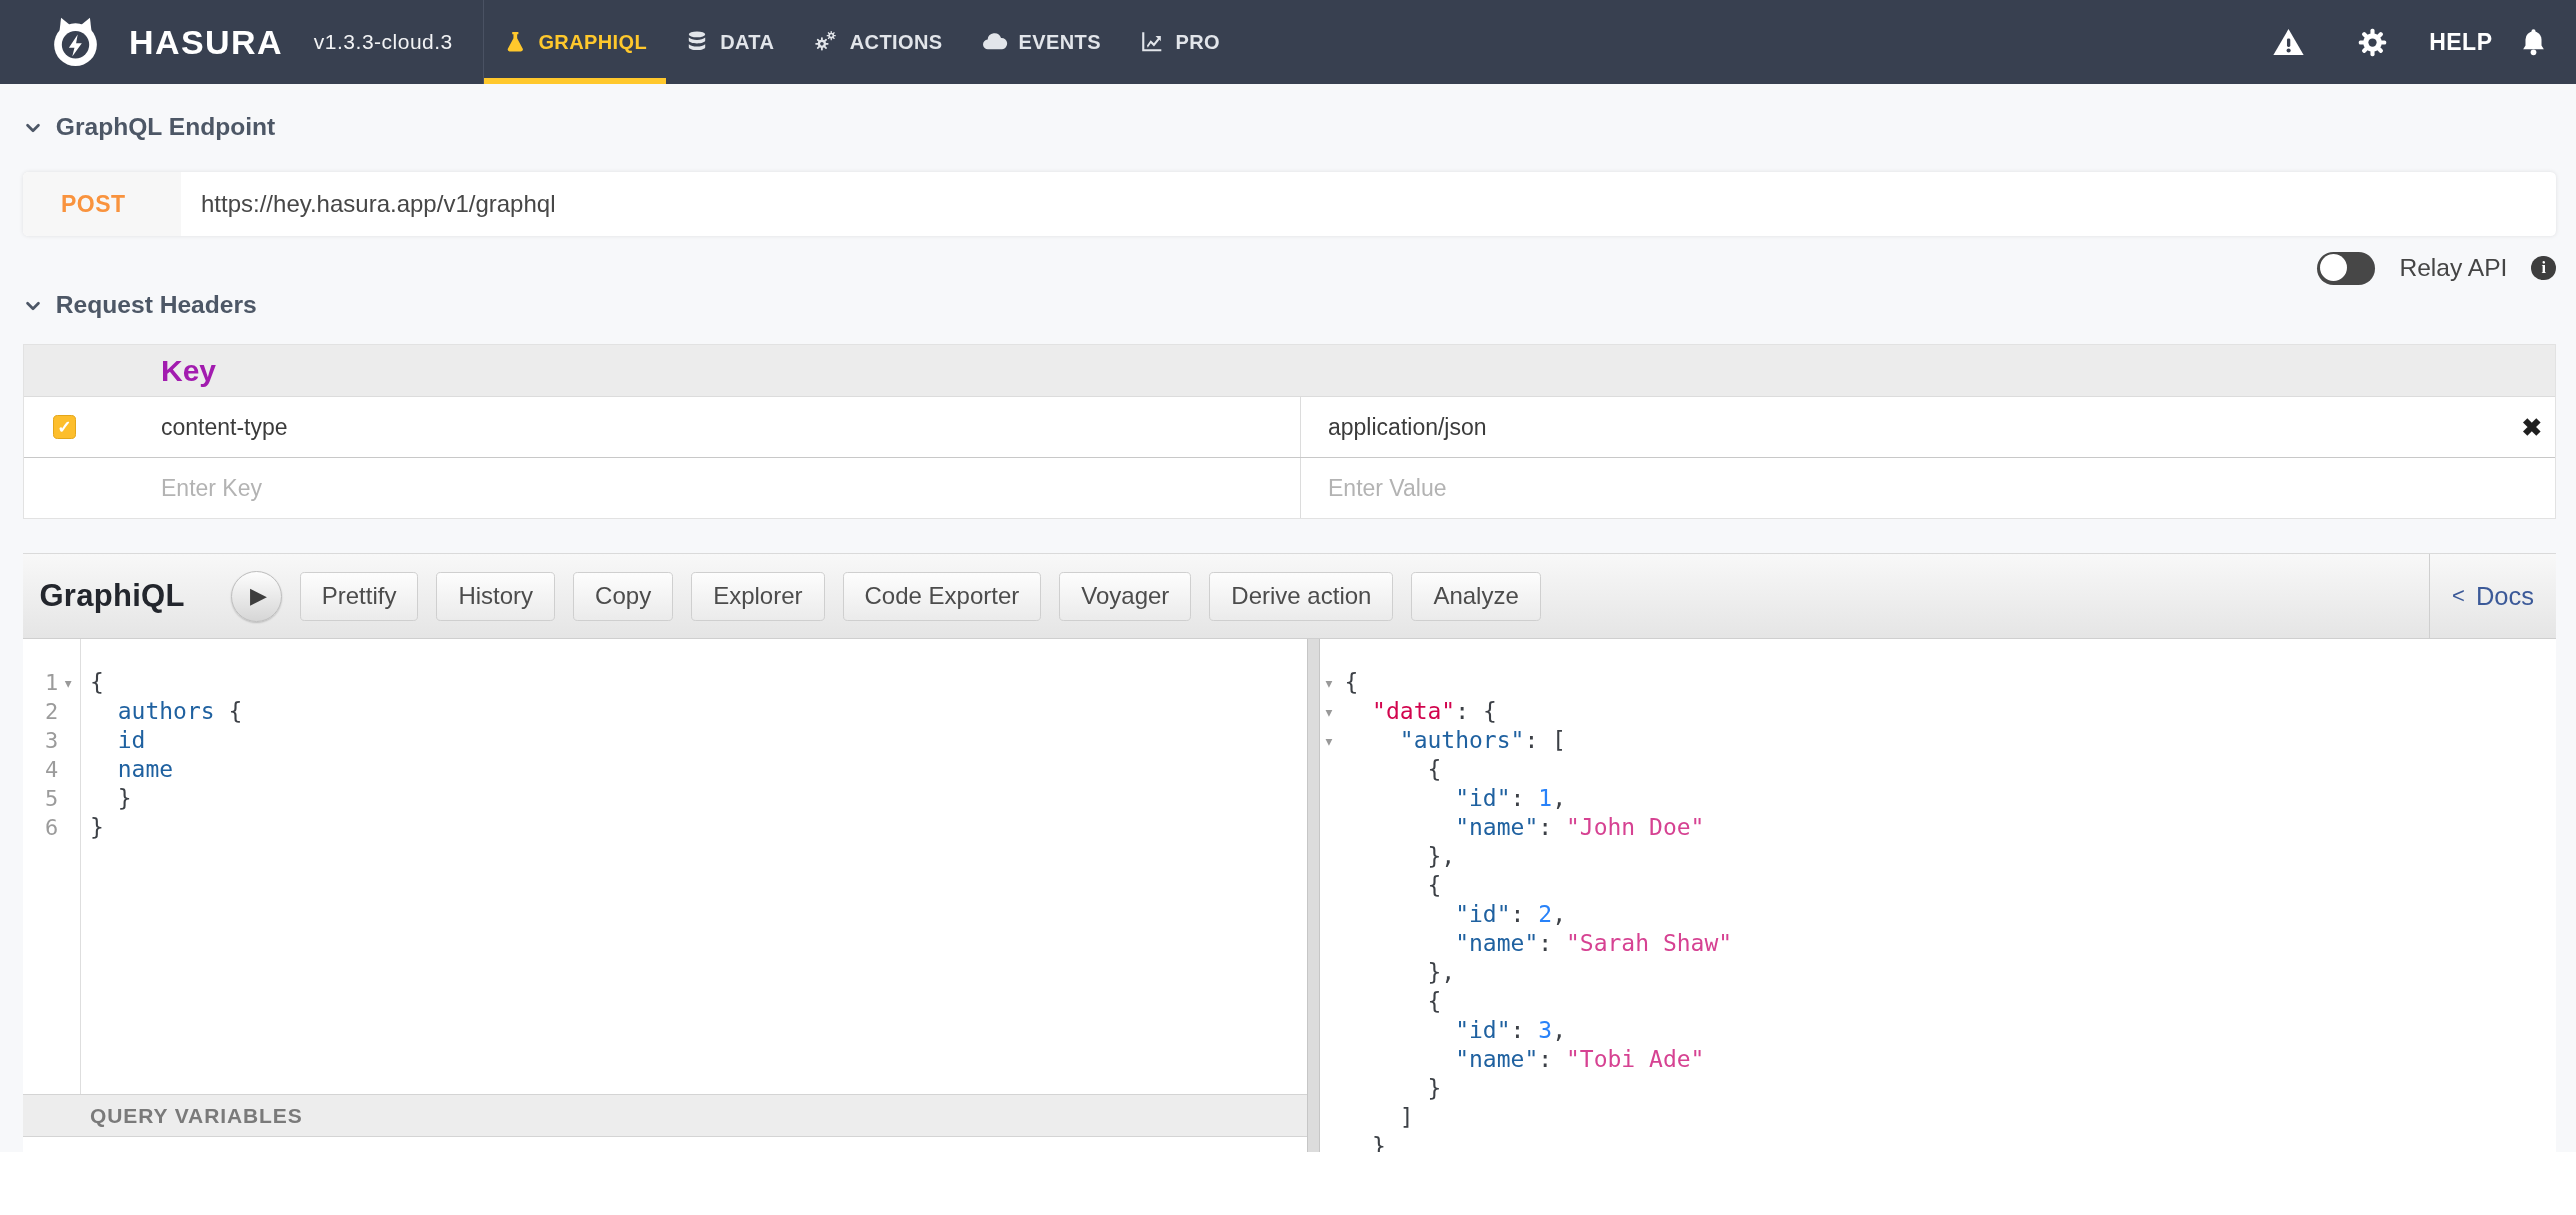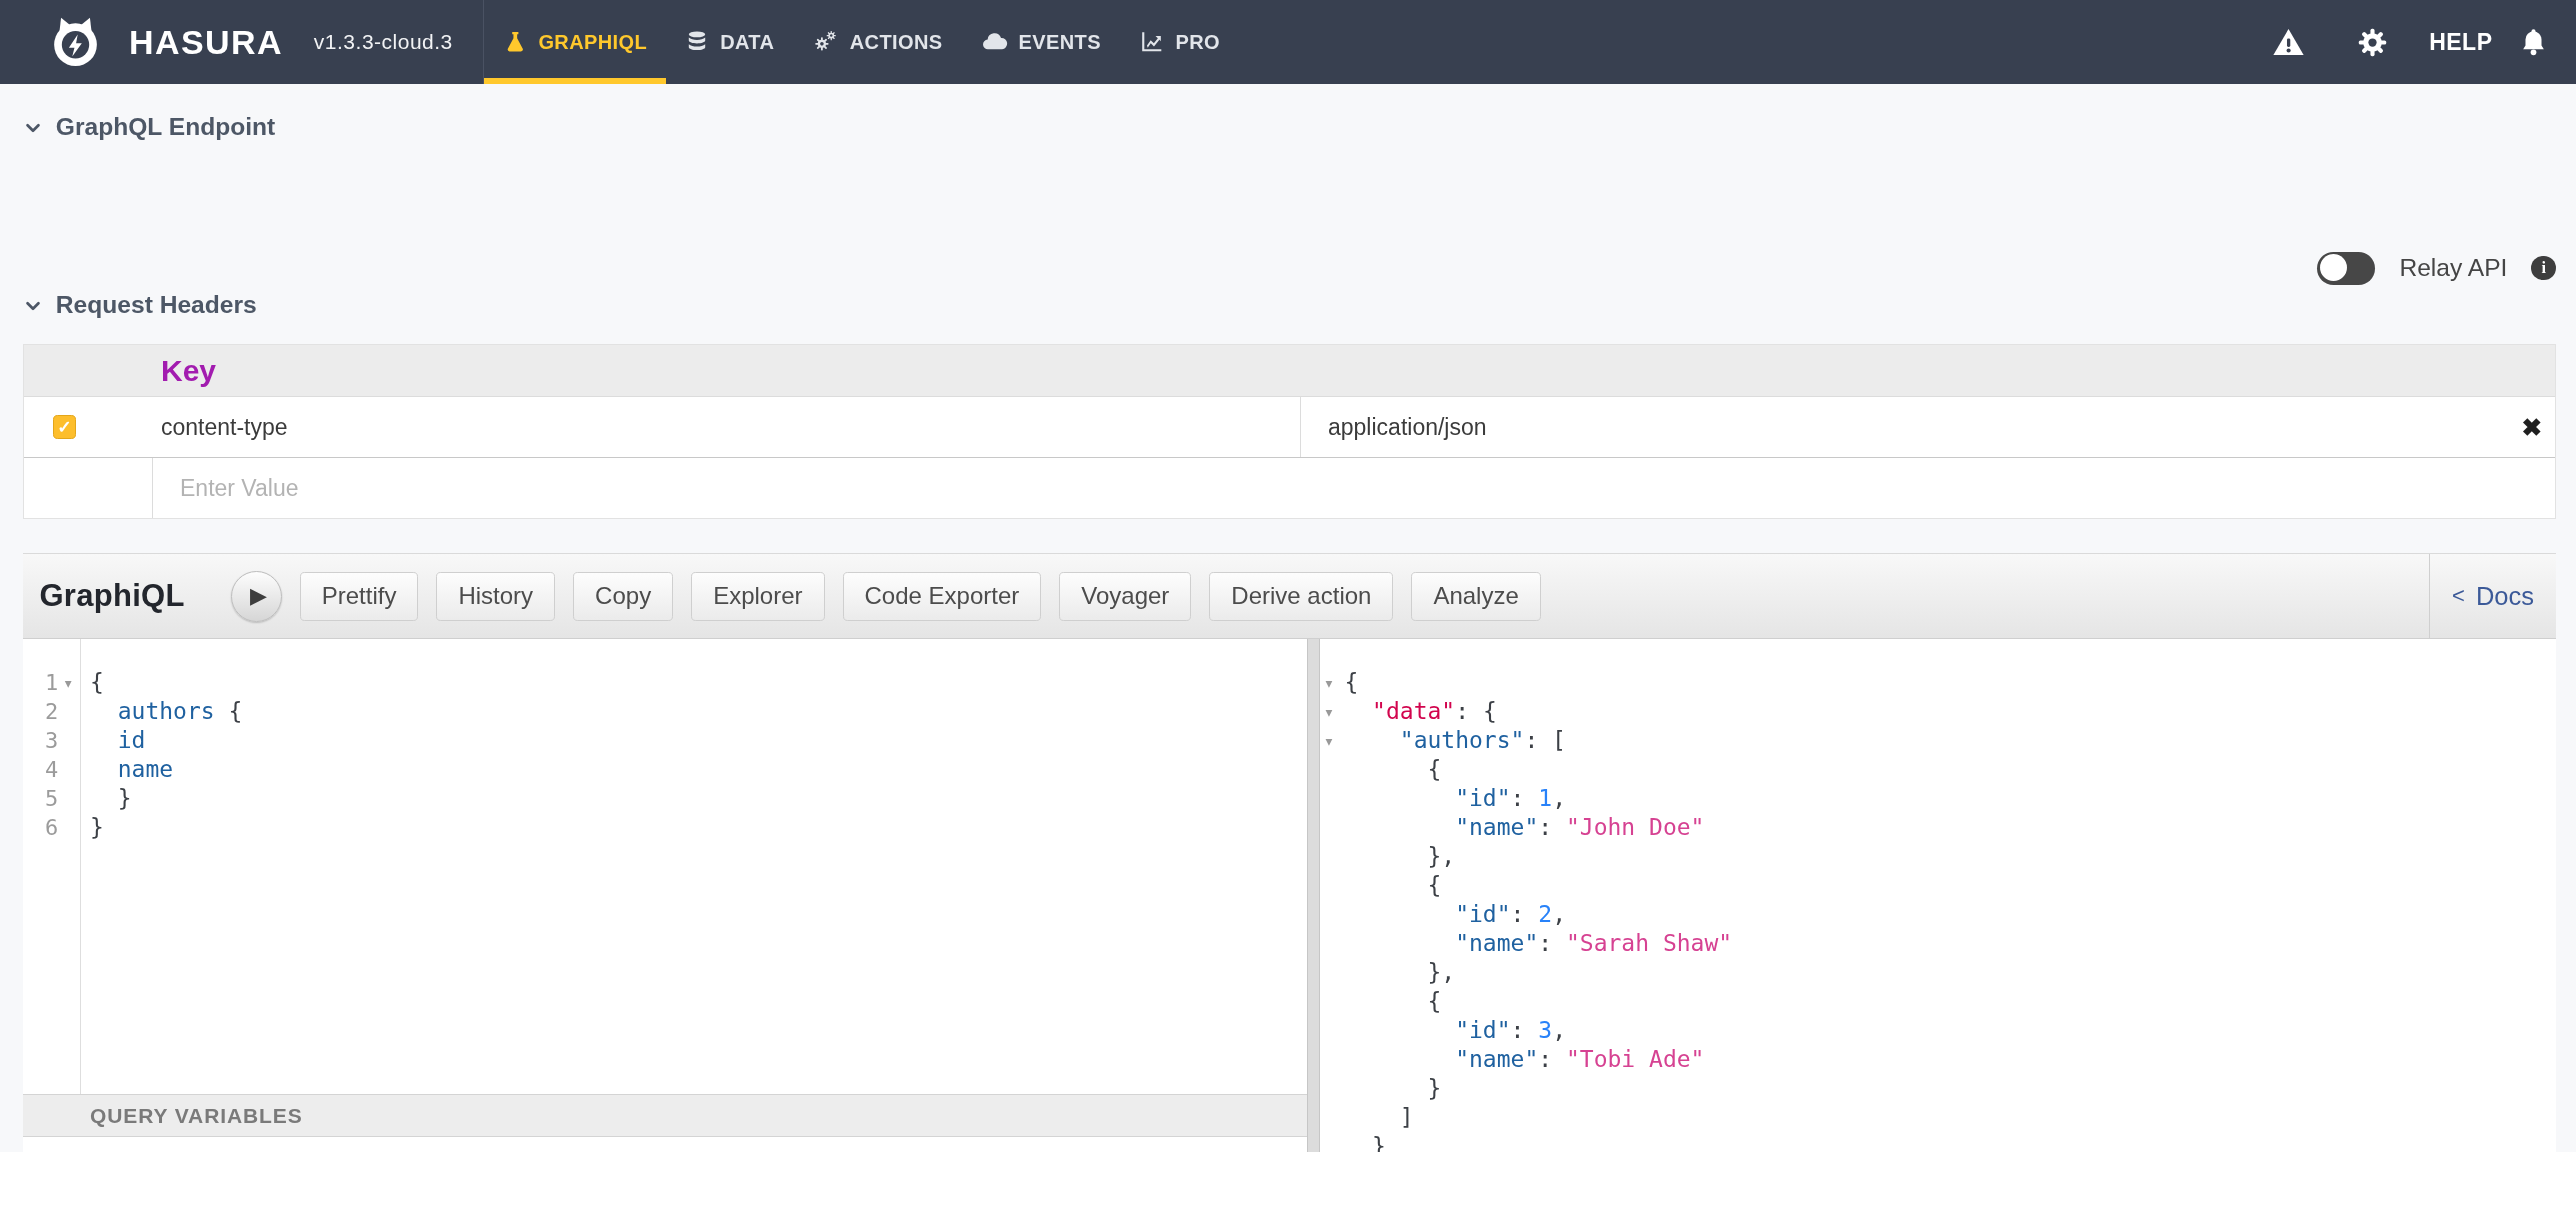--- a/index.html
+++ b/index.html
@@ -196,20 +196,24 @@
 
   <div class="sec-head" style="top:113px;text-align:right;">
     <span class="icon">
       <svg width="20" height="20" viewBox="0 0 22 22" fill="none">
           <polyline points="5,8 11,14 17,8" stroke="#4d5766" stroke-width="3" stroke-linecap="round" stroke-linejoin="round"></polyline>
         </svg>
     </span>
     <span>GraphQL Endpoint</span>
   </div>
 
+  <div class="endpoint-bar">
+    <div class="endpoint-method">POST</div>
+    <div class="endpoint-url">https://hey.hasura.app/v1/graphql</div>
+  </div>
 
   <div class="relay-row">
     <div class="toggle">
         <div class="knob"></div>
       </div>
     <span class="relay-label">Relay API</span>
     <span class="info-icon">i</span>
   </div>
 
   <div class="sec-head" style="top:291px;">
@@ -230,20 +234,21 @@
     <div class="hrow body">
       <div class="hcell first">
           <span class="checkbox">✓</span>
         </div>
       <div class="hcell">content-type</div>
       <div class="hcell val">application/json</div>
       <div class="xicon">✖</div>
     </div>
     <div class="hrow body">
       <div class="hcell first"></div>
+      <div class="hcell placeholder">Enter Key</div>
       <div class="hcell val placeholder">Enter Value</div>
       <div></div>
     </div>
   </div>
 
   <div class="gq-toolbar">
     <span class="gq-title">GraphiQL</span>
     <div class="gq-exec">
         <span class="tri">▶</span>
       </div>

